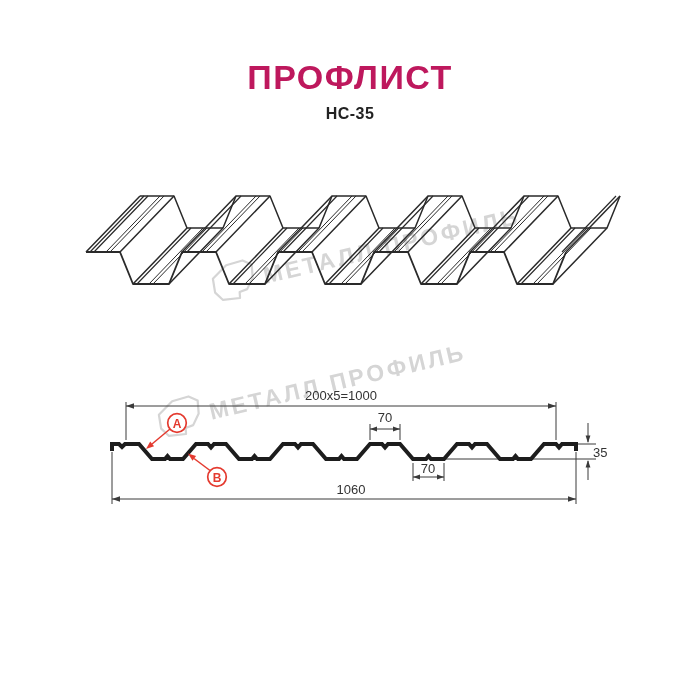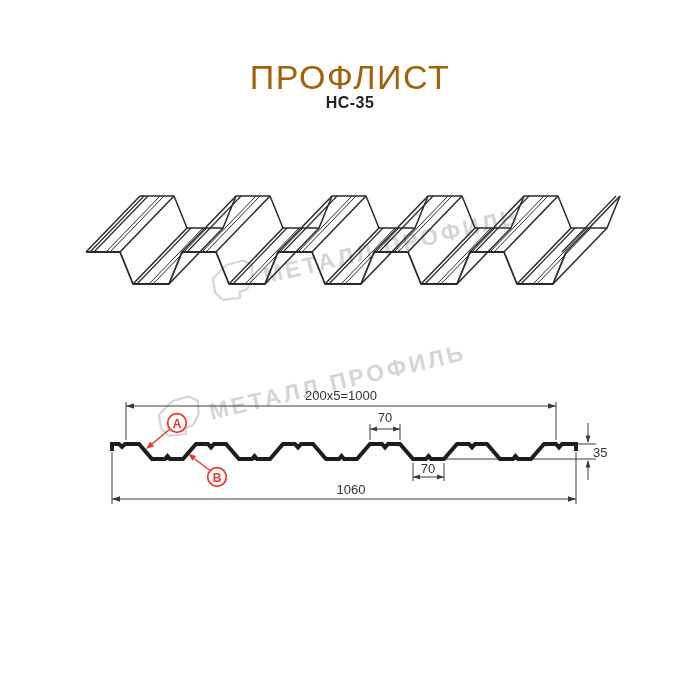--- a/index.html
+++ b/index.html
@@ -2,24 +2,24 @@
 <html><head>
 <meta charset="utf-8">
 <style>
   html,body{margin:0;padding:0;background:#fff;}
   .page{
     position:relative;width:700px;height:700px;background:#ffffff;overflow:hidden;
     font-family:"Liberation Sans","DejaVu Sans",sans-serif;color:#1b1b1b;
   }
   .title{
     position:absolute;left:0;right:0;top:58px;text-align:center;
-    font-size:34px;font-weight:normal;letter-spacing:1.5px;color:#a16207;
+    font-size:34px;font-weight:bold;letter-spacing:1.5px;color:#be185d;
   }
   .subtitle{
-    position:absolute;left:0;right:0;top:94px;text-align:center;
+    position:absolute;left:0;right:0;top:105px;text-align:center;
     font-size:16px;font-weight:bold;letter-spacing:0.5px;color:#222;
   }
   .footer-note{
     position:absolute;left:0;right:0;top:615px;text-align:center;
     font-size:15px;font-weight:bold;letter-spacing:0.4px;color:#2b2b2b;
   }
   svg.drawing{position:absolute;left:0;top:0;}
   .dim-text{font-family:"Liberation Sans","DejaVu Sans",sans-serif;font-size:13px;fill:#333;}
   .callout-text{font-family:"Liberation Sans","DejaVu Sans",sans-serif;font-size:12px;fill:#e43a2f;font-weight:bold;}
   .wm-text{font-family:"Liberation Sans","DejaVu Sans",sans-serif;font-size:23px;font-weight:bold;letter-spacing:3px;fill:#d5d5d5;}

